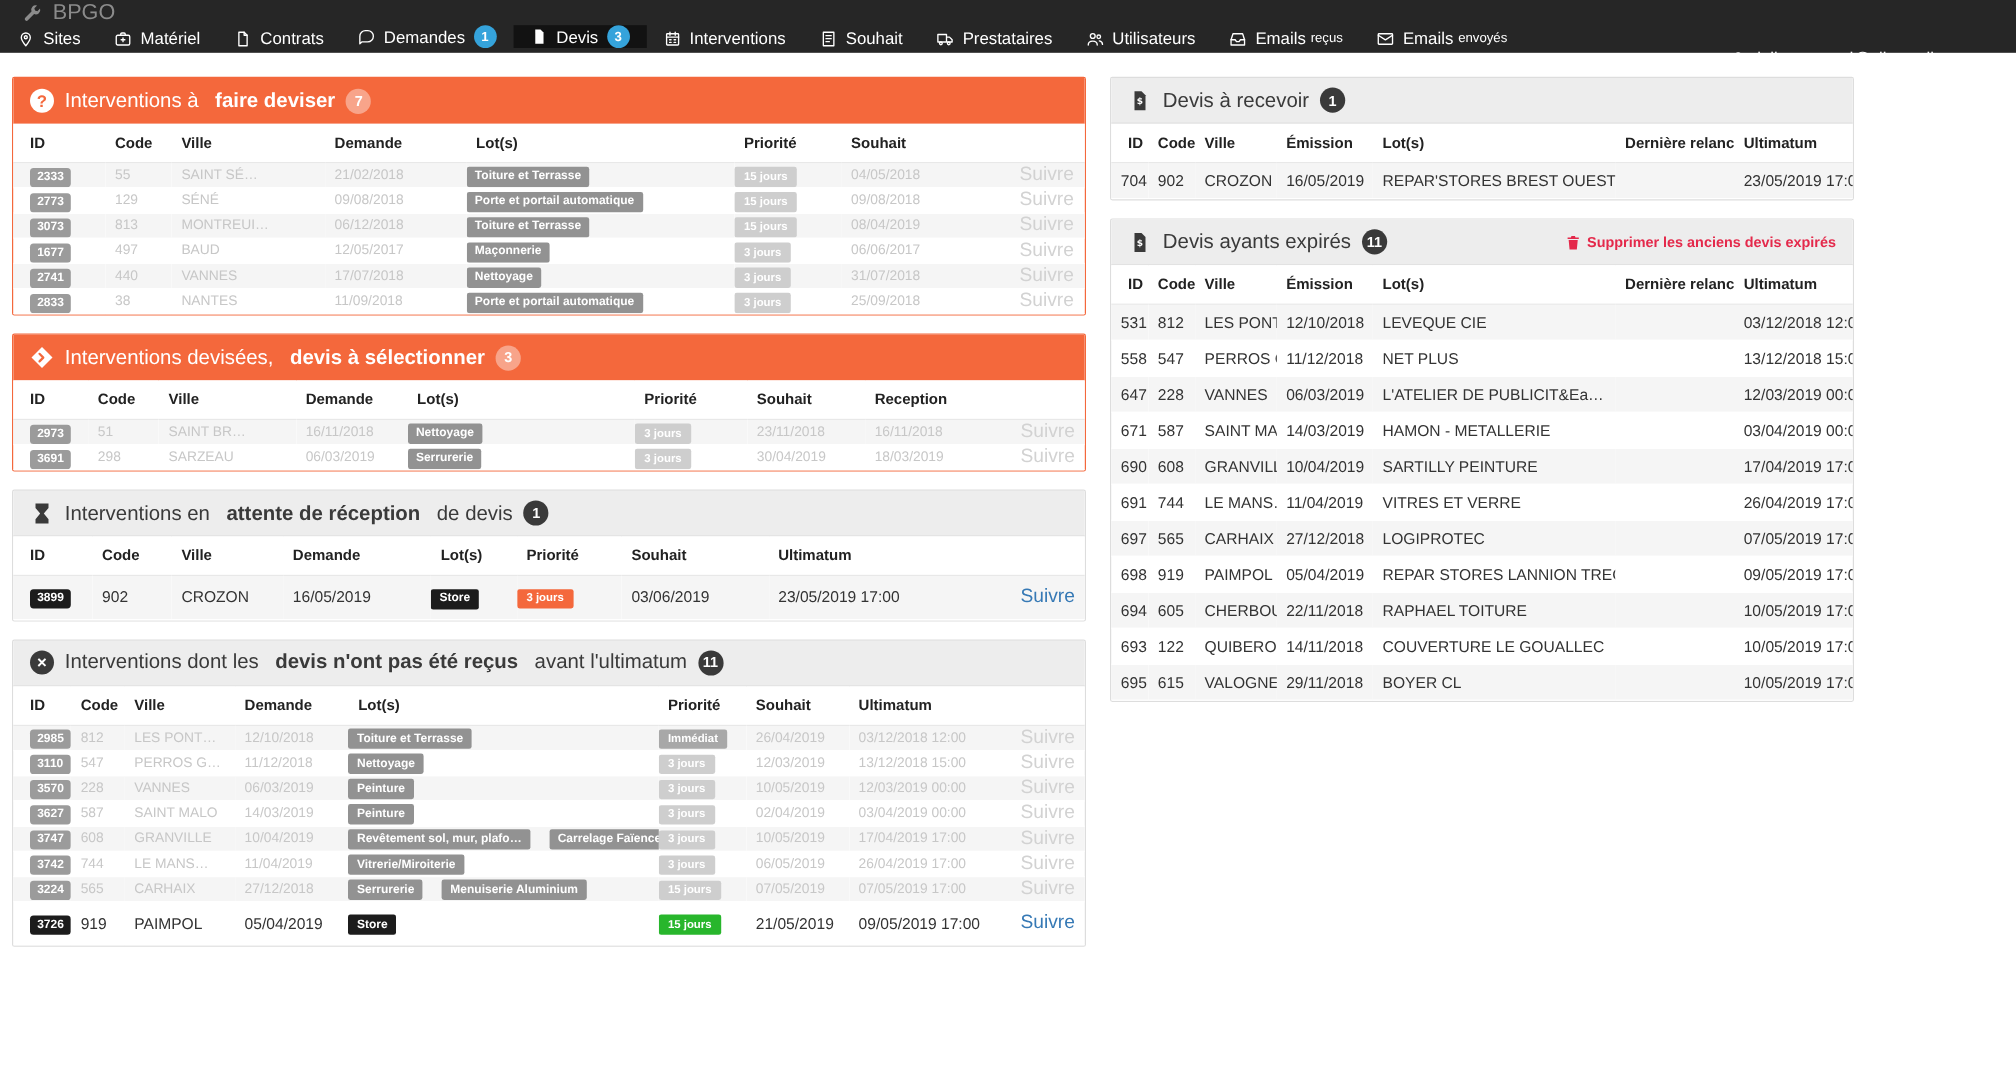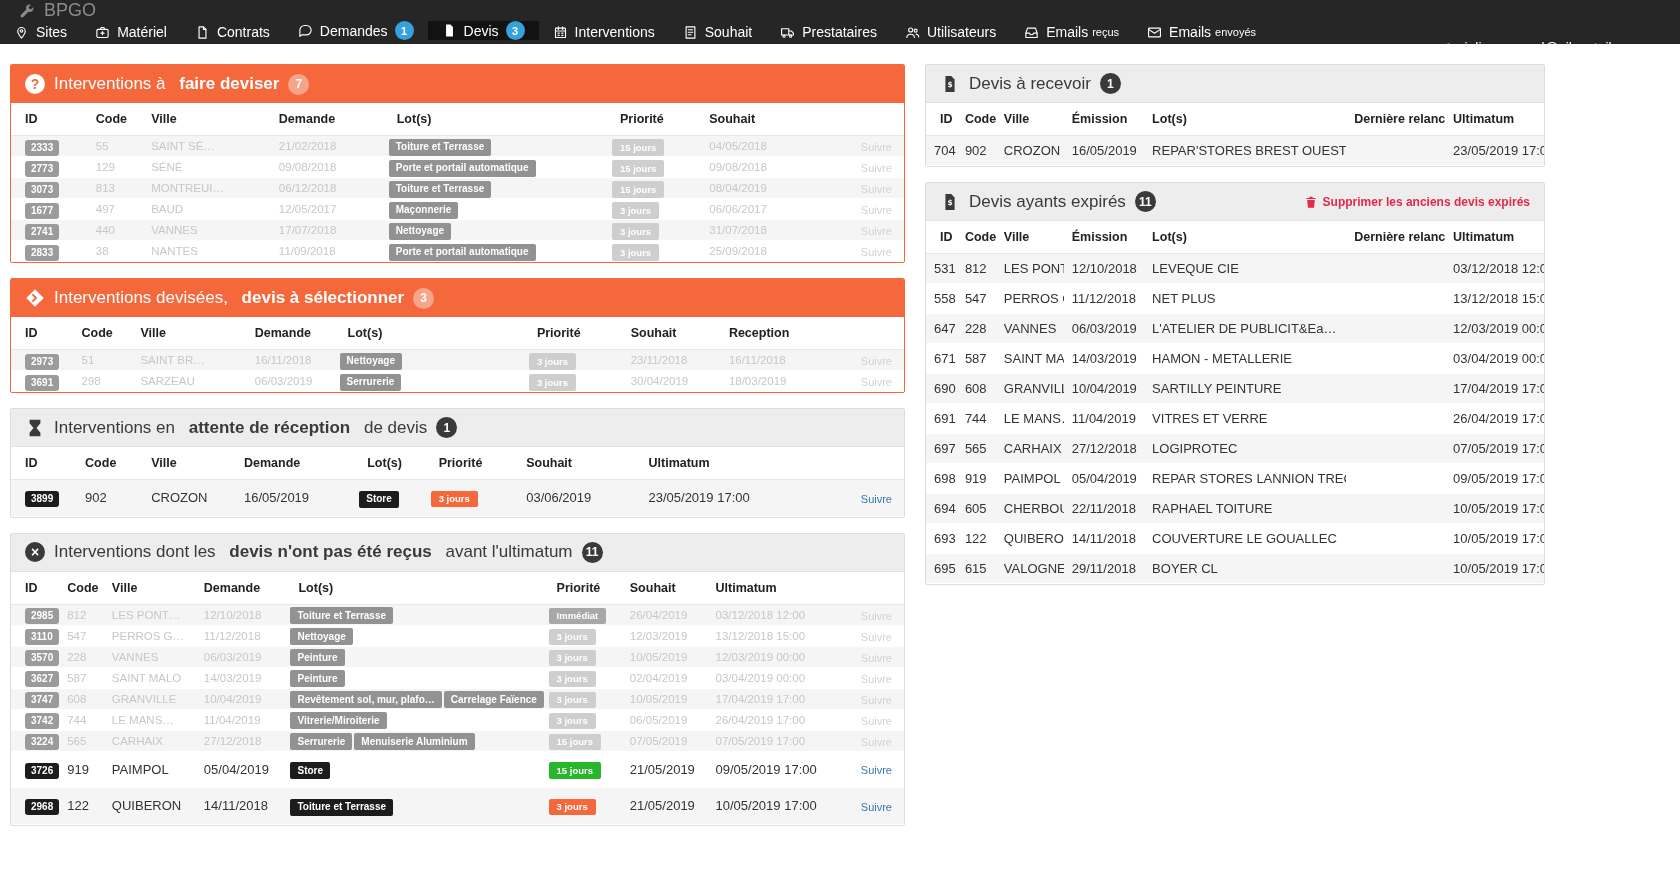--- a/index.html
+++ b/index.html
@@ -100,29 +100,29 @@
   tr.active-row td.c-text { font-size: 13px; color: #333; }
 
   .rt td { font-size: 13px; color: #333; padding: 7px 8px; }
 
   .badge {
     display: inline-block; color: #fff; font-weight: bold;
     border-radius: 2px; line-height: 1;
   }
   .badge-id { font-size: 10px; padding: 3px 6px; border-radius: 3px; background: #9b9b9b; }
   tr.active-row .badge-id { background: #1c1c1c; }
-  .badge-lot { font-size: 10px; padding: 3.5px 7px; background: #929292; margin-right: 2px; }
+  .badge-lot { font-size: 10px; padding: 3.5px 7px; background: #929292; margin-right: 16px; }
   tr.active-row .badge-lot { background: #1c1c1c; }
   .badge-prio { font-size: 9.5px; padding: 3.5px 8px; }
   .prio-gray { background: #cecece; }
   .prio-gray-dark { background: #a8a8a8; }
   .prio-orange { background: #f4683c; }
   .prio-green { background: #28b62c; }
 
-  .suivre { font-size: 11px; color: #3679b5; text-decoration: none; cursor: pointer; }
+  .suivre { font-size: 16px; color: #3679b5; text-decoration: none; cursor: pointer; }
   tr.faded .suivre { color: #d2d2d2; }
   td.c-link { text-align: right; padding-right: 12px; }
 </style>
 </head>
 <body>
 
 <nav class="navbar">
   <div class="brand">
     <span class="icon">
         <svg width="18" height="18" viewBox="0 0 24 24" fill="currentColor" stroke="none" stroke-width="1.8" stroke-linecap="round" stroke-linejoin="round">
@@ -570,31 +570,20 @@
             </tr>
             <tr class="active-row">
               <td><span class="badge badge-id">3726</span></td>
               <td class="c-text">919</td>
               <td class="c-text">PAIMPOL</td>
               <td class="c-text">05/04/2019</td>
               <td><span class="badge badge-lot">Store</span></td>
               <td><span class="badge badge-prio prio-green">15 jours</span></td>
               <td class="c-text">21/05/2019</td>
               <td class="c-text">09/05/2019 17:00</td>
-              <td class="c-link"><a class="suivre">Suivre</a></td>
-            </tr>
-            <tr class="active-row">
-              <td><span class="badge badge-id">2968</span></td>
-              <td class="c-text">122</td>
-              <td class="c-text">QUIBERON</td>
-              <td class="c-text">14/11/2018</td>
-              <td><span class="badge badge-lot">Toiture et Terrasse</span></td>
-              <td><span class="badge badge-prio prio-orange">3 jours</span></td>
-              <td class="c-text">21/05/2019</td>
-              <td class="c-text">10/05/2019 17:00</td>
               <td class="c-link"><a class="suivre">Suivre</a></td>
             </tr>
           </tbody>
         </table>
       </section>
     </div>
   <div class="col-right">
       <section class="panel gray">
         <div class="panel-head">
           <span class="icon" style="color: rgb(58, 58, 58);"><svg width="20" height="20" viewBox="0 0 24 24" fill="currentColor" stroke="none" stroke-width="1.8" stroke-linecap="round" stroke-linejoin="round">

